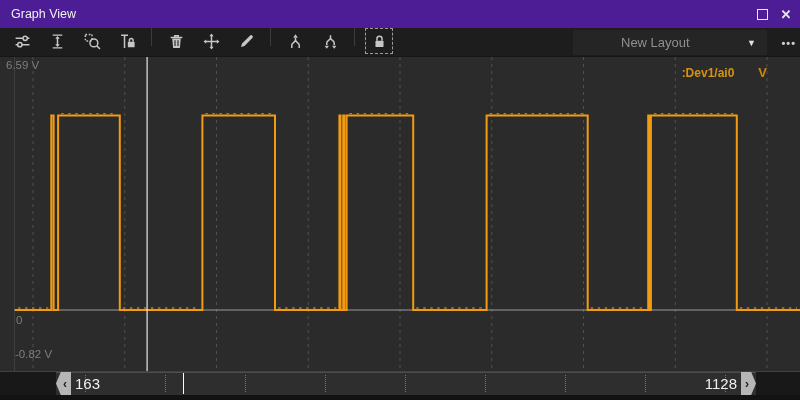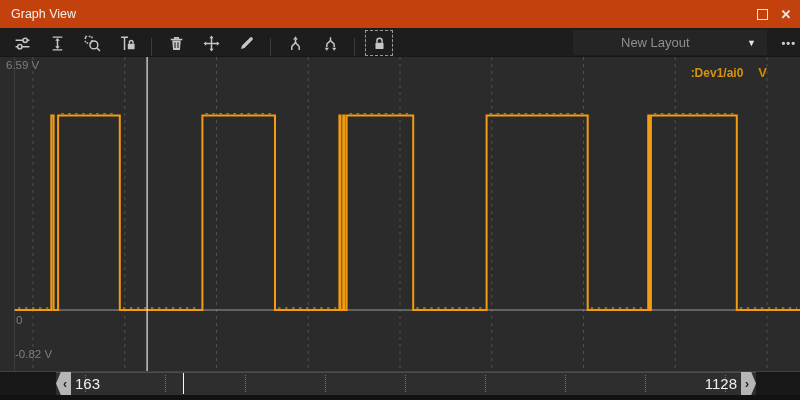--- a/index.html
+++ b/index.html
@@ -1,48 +1,48 @@
 <!DOCTYPE html>
 <html><head>
 <meta charset="utf-8">
 <style>
   html,body{margin:0;padding:0;background:#000;}
   .window{position:relative;width:800px;height:400px;background:#2b2b2b;
     font-family:"Liberation Sans",sans-serif;overflow:hidden;
     box-shadow:inset 1px 0 0 #4a4a4a;}
   
-  .titlebar{position:absolute;top:0;left:0;right:0;height:28px;background:#c2410c;}
+  .titlebar{position:absolute;top:0;left:0;right:0;height:28px;background:#4c1d95;}
   .title{position:absolute;left:11px;top:0;line-height:28px;font-size:12.5px;color:#f0f0f0;}
   .win-btn{position:absolute;top:0;width:24px;height:28px;display:flex;align-items:center;justify-content:center;cursor:default;}
   .btn-max{right:26px;}
   .btn-max .sq{width:9px;height:9px;border:1.6px solid #e8e8e8;}
   .btn-close{right:2px;color:#e8e8e8;font-size:13px;font-weight:bold;}
   
   .toolbar{position:absolute;top:28px;left:0;right:0;height:29px;background:#1d1d1d;
-    border-bottom:1px solid #161616;display:flex;align-items:flex-end;padding-left:8px;box-sizing:border-box;}
+    border-bottom:1px solid #161616;display:flex;align-items:flex-start;padding-left:8px;box-sizing:border-box;}
   .tool{width:26px;height:24px;display:flex;align-items:center;justify-content:center;border:1px dashed transparent;margin-right:7px;}
   .tool svg{display:block;}
   .tool.active{border:1px dashed #9a9a9a;}
   .tsep{width:1px;height:18px;background:#3c3c3c;margin:0 10px 0 3px;}
   .icon-stroke{stroke:#c6c6c6;stroke-width:1.4;fill:none;}
   .icon-fill{fill:#c6c6c6;}
   .layout-dd{position:absolute;right:33px;top:2px;width:194px;height:25px;background:#252525;
     display:flex;align-items:center;justify-content:space-between;padding:0 11px 0 48px;box-sizing:border-box;}
   .layout-label{font-size:13px;color:#8f8f8f;}
   .layout-caret{font-size:9px;color:#e2e2e2;}
   .more-btn{position:absolute;right:4px;top:2px;height:25px;display:flex;align-items:center;
     color:#cfcfcf;font-size:11px;letter-spacing:1px;font-weight:bold;}
   
   .plot{position:absolute;top:57px;left:0;width:800px;height:382px;background:#2b2b2b;}
   .plot svg{position:absolute;top:0;left:0;}
   .axis-label{position:absolute;font-size:11.5px;color:#7f7f7f;}
   .lbl-max{left:6px;top:2px;}
   .lbl-zero{left:16px;top:257px;}
   .lbl-min{left:15px;top:291px;}
-  .legend{position:absolute;top:8px;right:33px;display:flex;align-items:baseline;gap:15px;}
+  .legend{position:absolute;top:8px;right:33px;display:flex;align-items:baseline;gap:24px;}
   .legend .chan{font-size:12px;font-weight:bold;color:#d5930f;}
   .legend .val{font-size:27px;font-weight:bold;color:#cd8a0e;letter-spacing:.5px;}
   .legend .unit{font-size:13px;font-weight:bold;color:#cd8a0e;}
   
   .scrollbar{position:absolute;top:371px;left:0;width:800px;height:24px;background:#181818;
     border-top:1px solid #404040;box-sizing:border-box;}
   .sb-thumb{position:absolute;left:56px;width:700px;top:0;height:100%;background:#2e2e2e;
     box-shadow:inset 0 1px 0 #4d4d4d;}
   .sb-handle{position:absolute;top:0;height:100%;width:15px;background:#b6b6b6;display:flex;
     align-items:center;justify-content:center;color:#1c1c1c;font-size:12px;font-weight:bold;}

